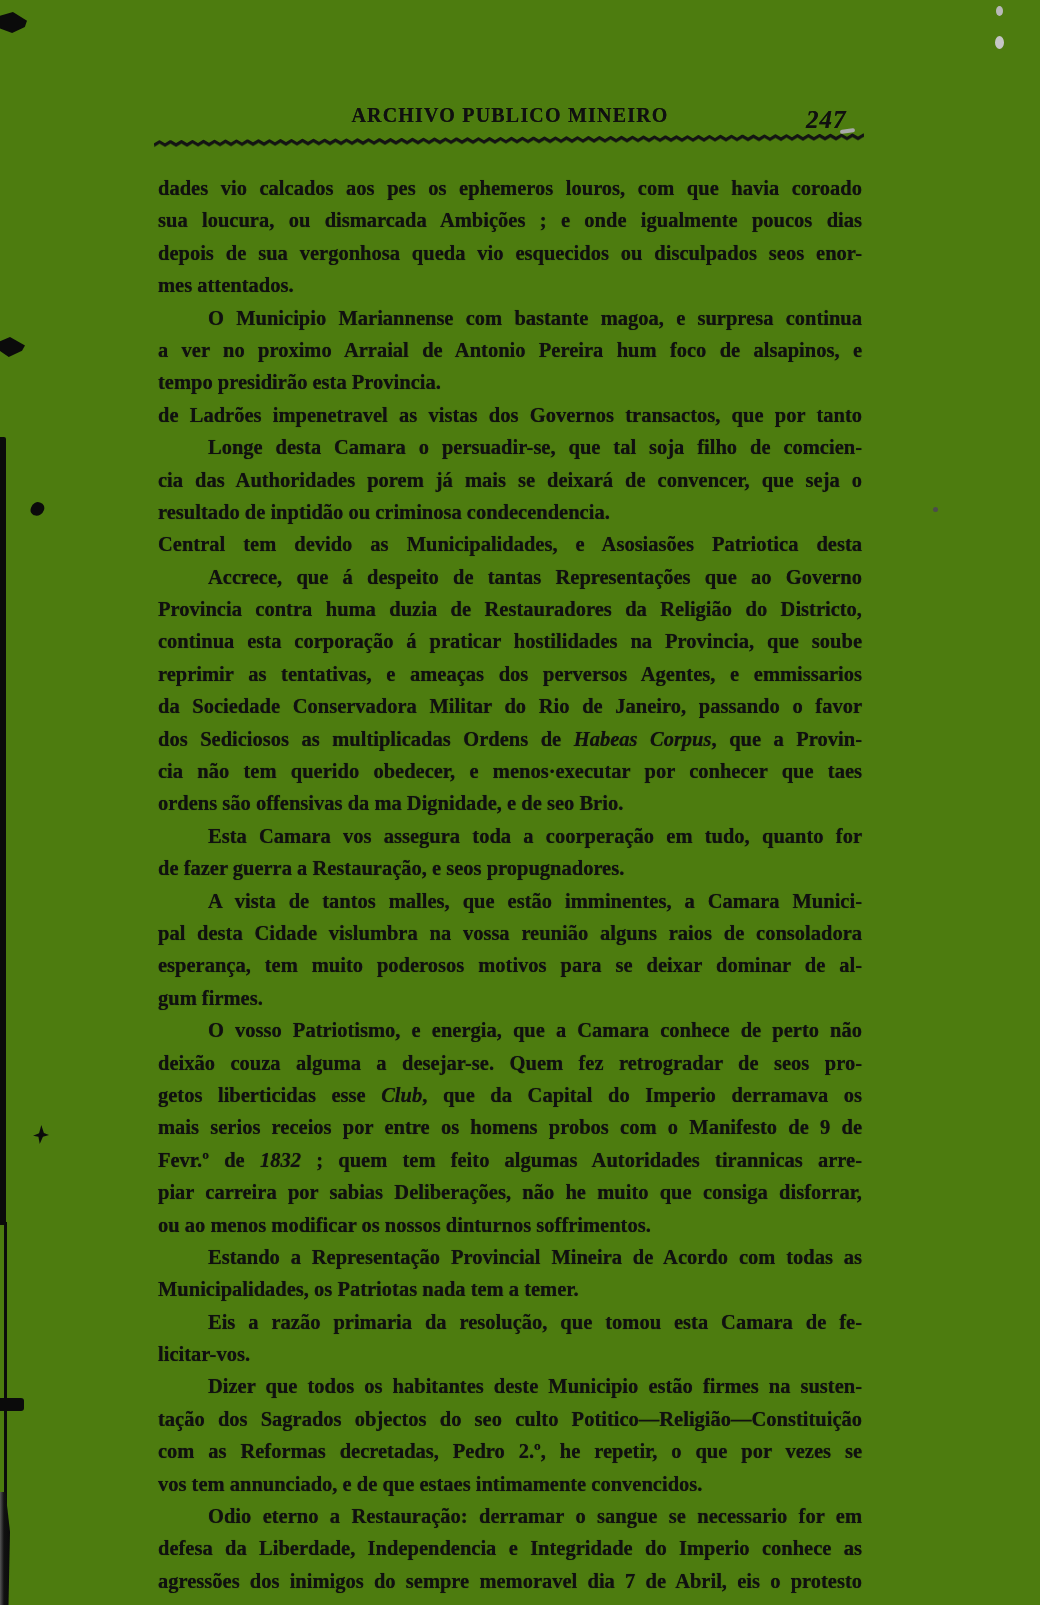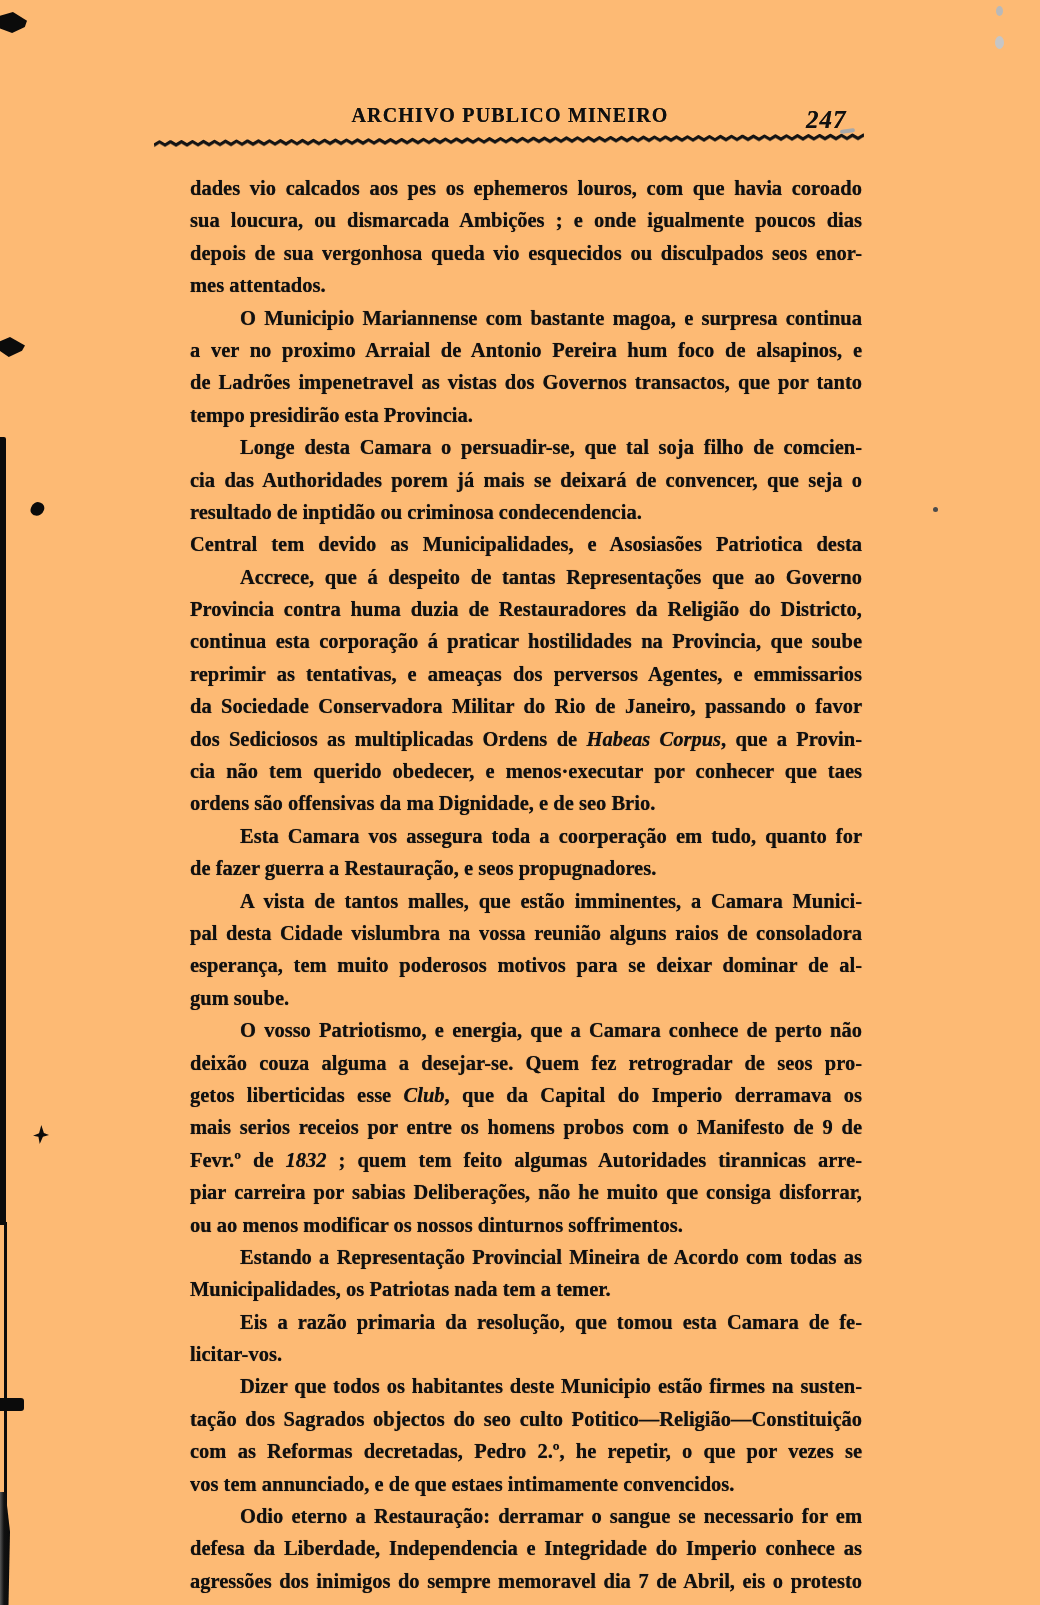--- a/index.html
+++ b/index.html
@@ -1,20 +1,20 @@
 <!DOCTYPE html>
 <html><head>
 <meta charset="utf-8">
 <style>
   html,body { margin:0; padding:0; background:#e8e8e6; }
   .page {
     position:relative;
     width:1040px; height:1605px;
     margin:0 auto;
-    background:#fdba74;
+    background:#4d7c0f;
     overflow:hidden;
     font-family:"Liberation Serif", serif;
     color:#101010;
   }
 
   
   .header-title {
     position:absolute; top:104px; left:158px; width:704px;
     text-align:center;
     font-size:20px; font-weight:700; letter-spacing:1.2px;
@@ -36,21 +36,20 @@
   .text-block {
     position:absolute; left:158px; top:172px; width:704px;
     font-size:20.5px; font-weight:700;
   }
   .para { margin:0; }
   .line {
     height:32.4px; line-height:32.4px;
     text-align:justify; text-align-last:justify;
     text-shadow:0 0 0.7px rgba(12,12,12,0.72);
     white-space:normal;
-    margin-left:32px;
   }
   .line.first   { text-indent:50px; }
   .line.para-end{ text-align-last:left; }
   .line em      { font-style:italic; font-weight:700; }
 
   
   .artifact { position:absolute; background:#0b0b0b; }
   .blot-top-left {
     left:0; top:12px; width:27px; height:21px;
     clip-path:polygon(0 18%, 48% 0, 100% 42%, 92% 72%, 45% 100%, 0 78%);
@@ -100,22 +99,22 @@
   <div class="text-block">
       <div class="para">
         <div class="line"><span>dades vio calcados aos pes os ephemeros louros, com que havia coroado</span></div>
         <div class="line"><span>sua loucura, ou dismarcada Ambições ; e onde igualmente poucos dias</span></div>
         <div class="line"><span>depois de sua vergonhosa queda vio esquecidos ou disculpados seos enor-</span></div>
         <div class="line para-end"><span>mes attentados.</span></div>
       </div>
       <div class="para">
         <div class="line first"><span>O Municipio Mariannense com bastante magoa, e surpresa continua</span></div>
         <div class="line"><span>a ver no proximo Arraial de Antonio Pereira hum foco de alsapinos, e</span></div>
+        <div class="line para-end"><span>tempo presidirão esta Provincia.</span></div>
         <div class="line"><span>de Ladrões impenetravel as vistas dos Governos transactos, que por tanto</span></div>
-        <div class="line para-end"><span>tempo presidirão esta Provincia.</span></div>
       </div>
       <div class="para">
         <div class="line first"><span>Longe desta Camara o persuadir-se, que tal soja filho de comcien-</span></div>
         <div class="line"><span>cia das Authoridades porem já mais se deixará de convencer, que seja o</span></div>
         <div class="line para-end"><span>resultado de inptidão ou criminosa condecendencia.</span></div>
       </div>
       <div class="para">
         <div class="line"><span>Central tem devido as Municipalidades, e Asosiasões Patriotica desta</span></div>
         <div class="line first"><span>Accrece, que á despeito de tantas Representações que ao Governo</span></div>
         <div class="line"><span>Provincia contra huma duzia de Restauradores da Religião do Districto,</span></div>
@@ -127,21 +126,21 @@
         <div class="line para-end"><span>ordens são offensivas da ma Dignidade, e de seo Brio.</span></div>
       </div>
       <div class="para">
         <div class="line first"><span>Esta Camara vos assegura toda a coorperação em tudo, quanto for</span></div>
         <div class="line para-end"><span>de fazer guerra a Restauração, e seos propugnadores.</span></div>
       </div>
       <div class="para">
         <div class="line first"><span>A vista de tantos malles, que estão imminentes, a Camara Munici-</span></div>
         <div class="line"><span>pal desta Cidade vislumbra na vossa reunião alguns raios de consoladora</span></div>
         <div class="line"><span>esperança, tem muito poderosos motivos para se deixar dominar de al-</span></div>
-        <div class="line para-end"><span>gum soube.</span></div>
+        <div class="line para-end"><span>gum firmes.</span></div>
       </div>
       <div class="para">
         <div class="line first"><span>O vosso Patriotismo, e energia, que a Camara conhece de perto não</span></div>
         <div class="line"><span>deixão couza alguma a desejar-se. Quem fez retrogradar de seos pro-</span></div>
         <div class="line"><span>getos liberticidas esse </span><em>Club</em><span>, que da Capital do Imperio derramava os</span></div>
         <div class="line"><span>mais serios receios por entre os homens probos com o Manifesto de 9 de</span></div>
         <div class="line"><span>Fevr.º de </span><em>1832</em><span> ; quem tem feito algumas Autoridades tirannicas arre-</span></div>
         <div class="line"><span>piar carreira por sabias Deliberações, não he muito que consiga disforrar,</span></div>
         <div class="line para-end"><span>ou ao menos modificar os nossos dinturnos soffrimentos.</span></div>
       </div>

